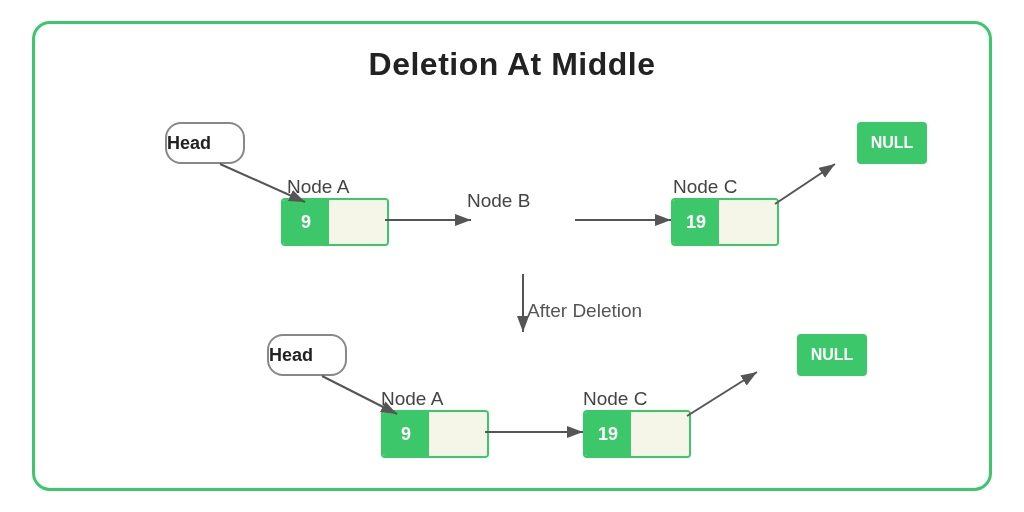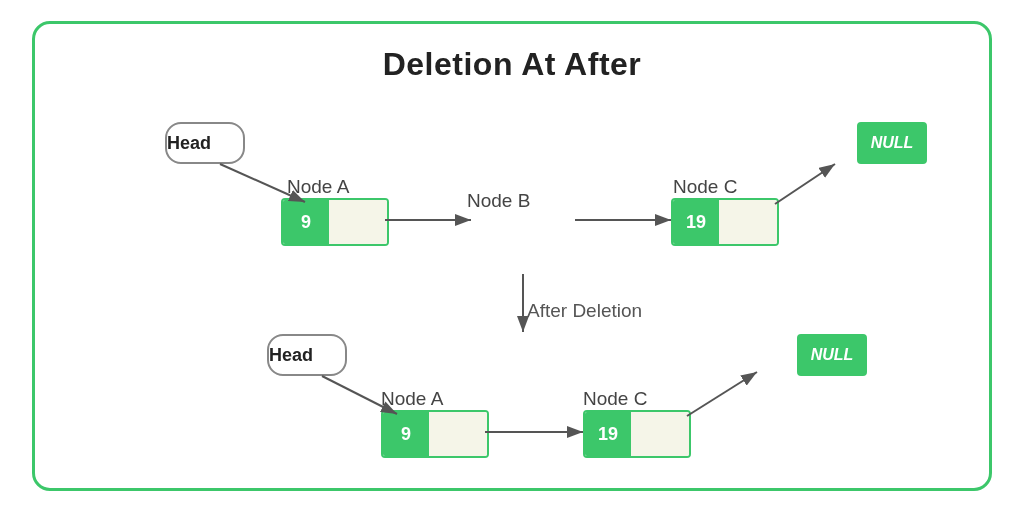--- a/index.html
+++ b/index.html
@@ -53,21 +53,20 @@
       position: absolute;
       border: 2px solid #3cc76a;
       border-radius: 4px;
       background: #3cc76a;
       font-size: 16px;
       font-weight: 700;
       color: #fff;
       display: flex;
       align-items: center;
       justify-content: center;
-      font-style: italic;
     }
     
     .node-label {
       position: absolute;
       font-size: 19px;
       color: #444;
     }
     
     .node {
       position: absolute;
@@ -120,21 +119,21 @@
     .after-label {
       position: absolute;
       font-size: 19px;
       color: #555;
     }
   </style>
 </head>
 <body>
 
 <div class="outer-card">
-  <div class="page-title">Deletion At After</div>
+  <div class="page-title">Deletion At Middle</div>
 
   <div class="diagram">
 
     <div class="head-box" style="left:130px; top:28px; width:80px; height:42px;">
       <span>Head</span>
     </div>
 
     <div class="null-box" style="right:62px; top:28px; width:70px; height:42px;">
       <span>NULL</span>
     </div>

